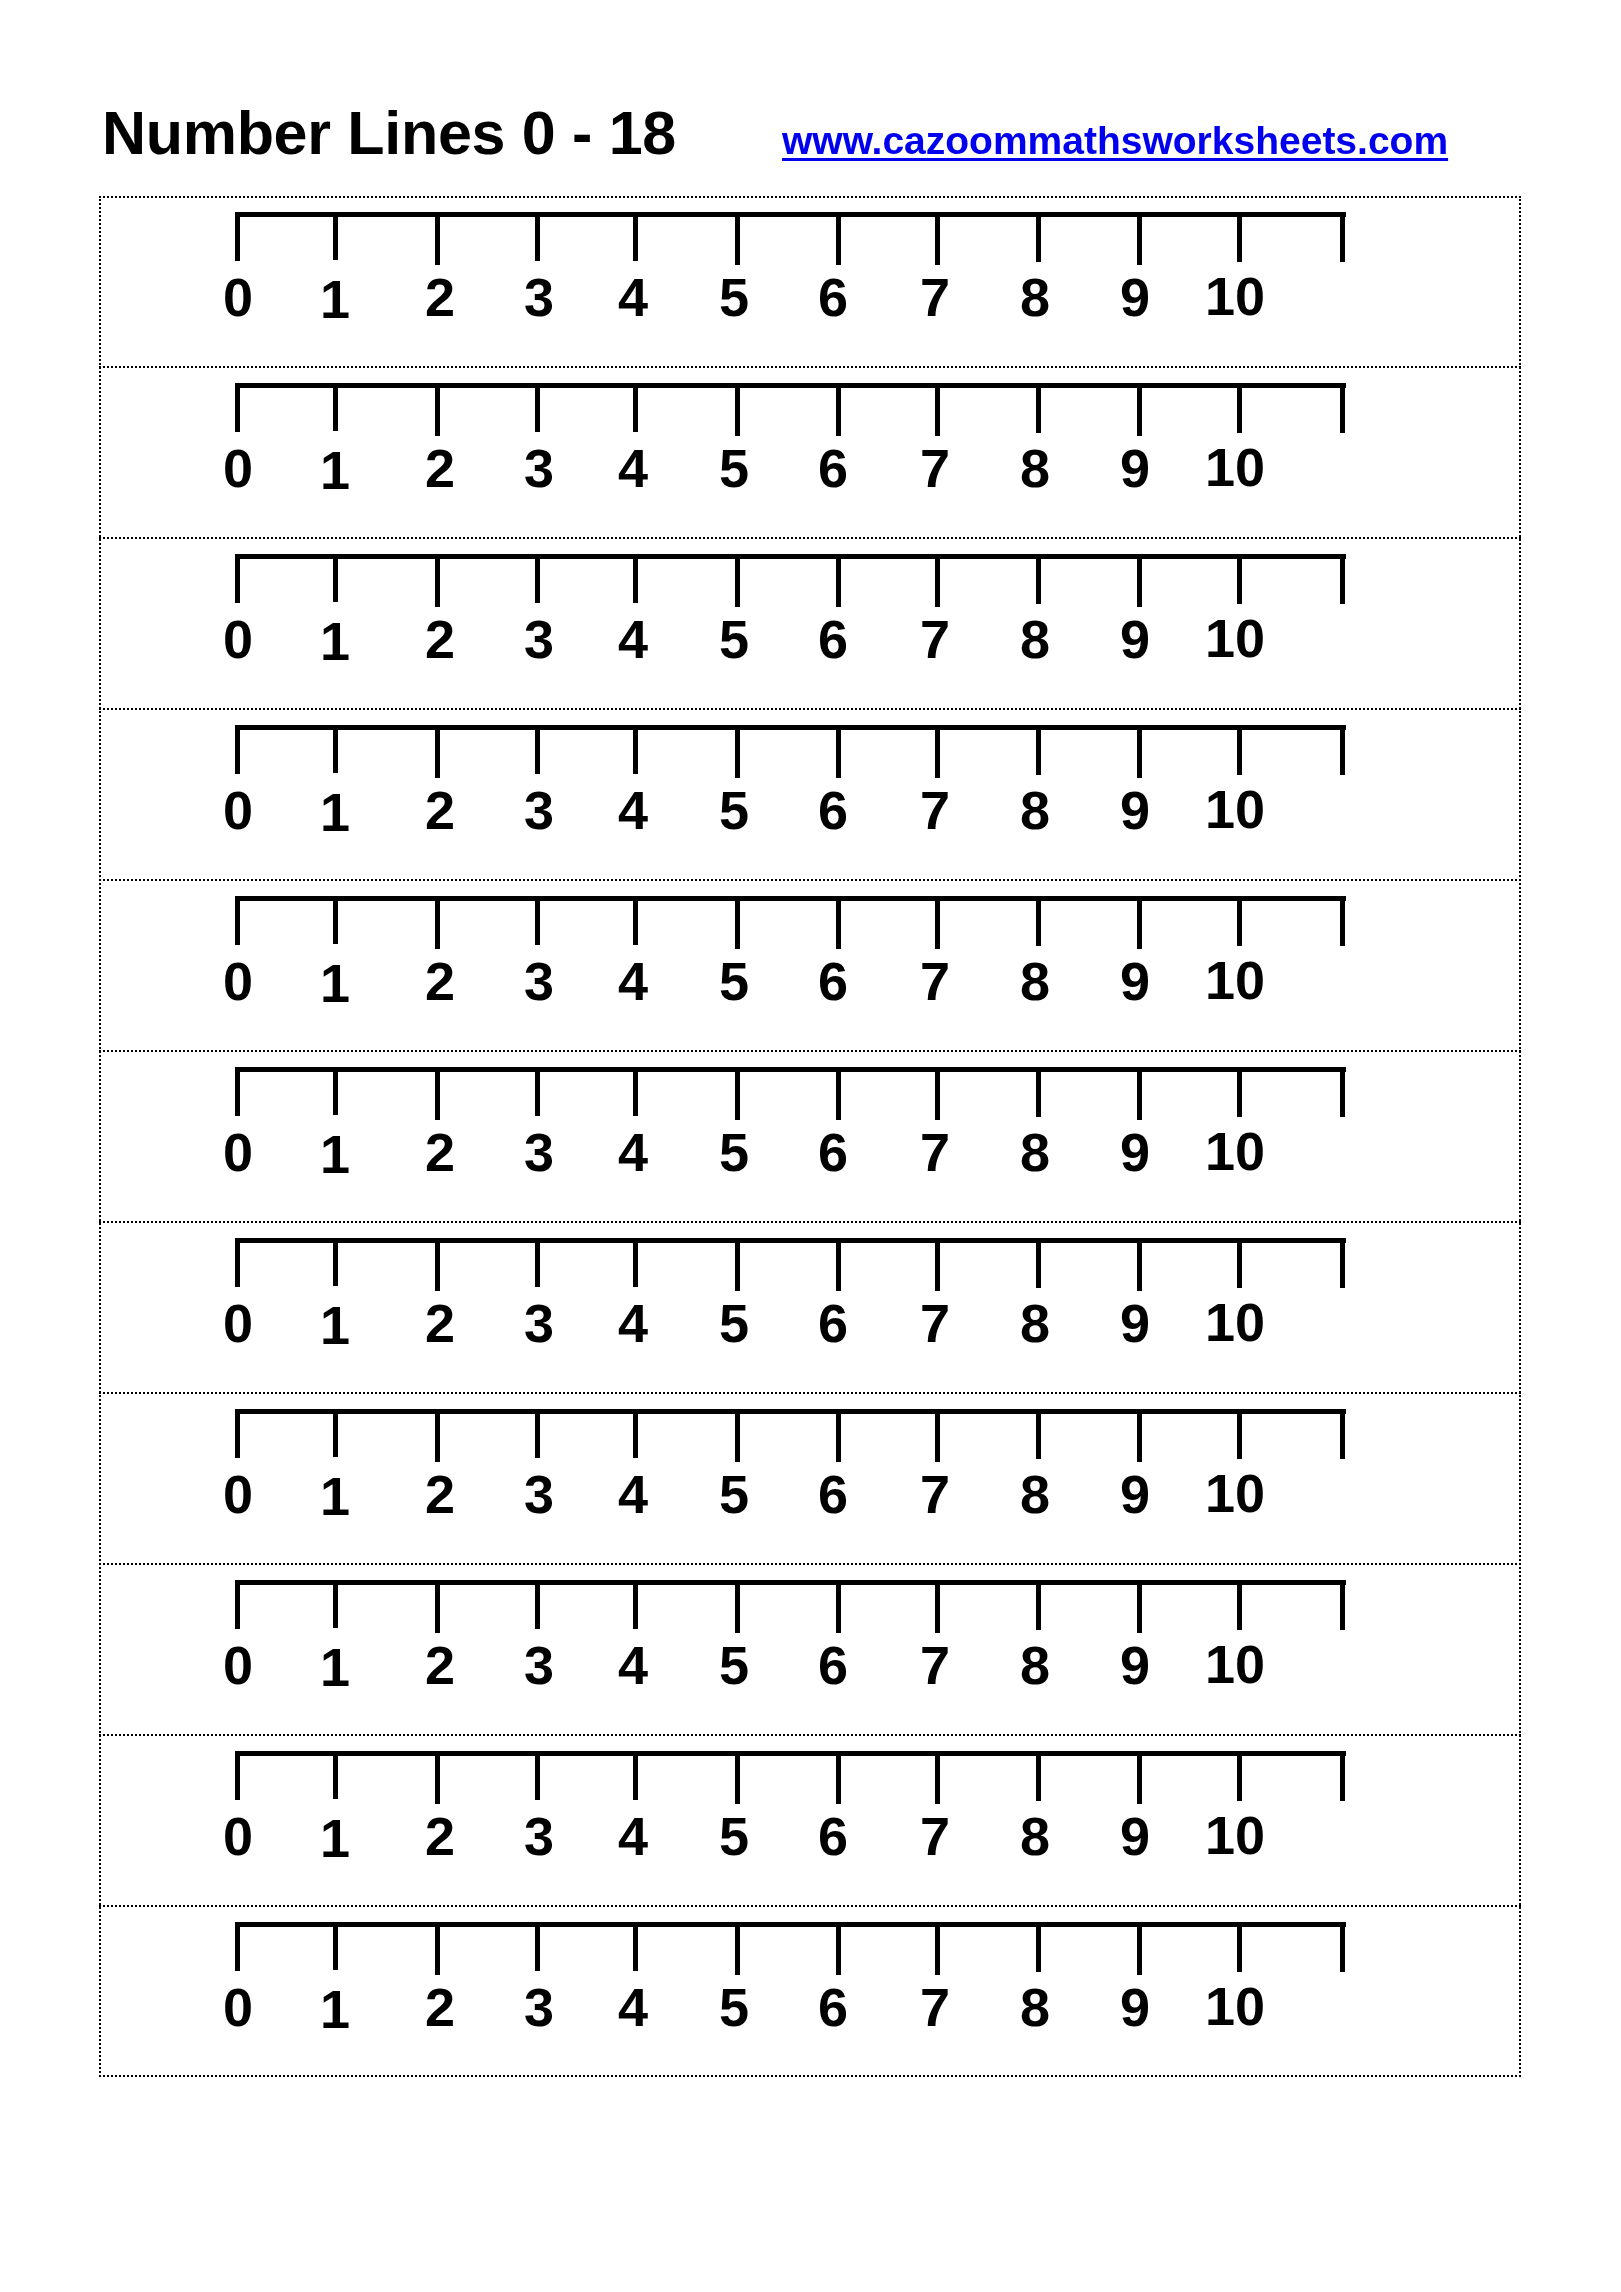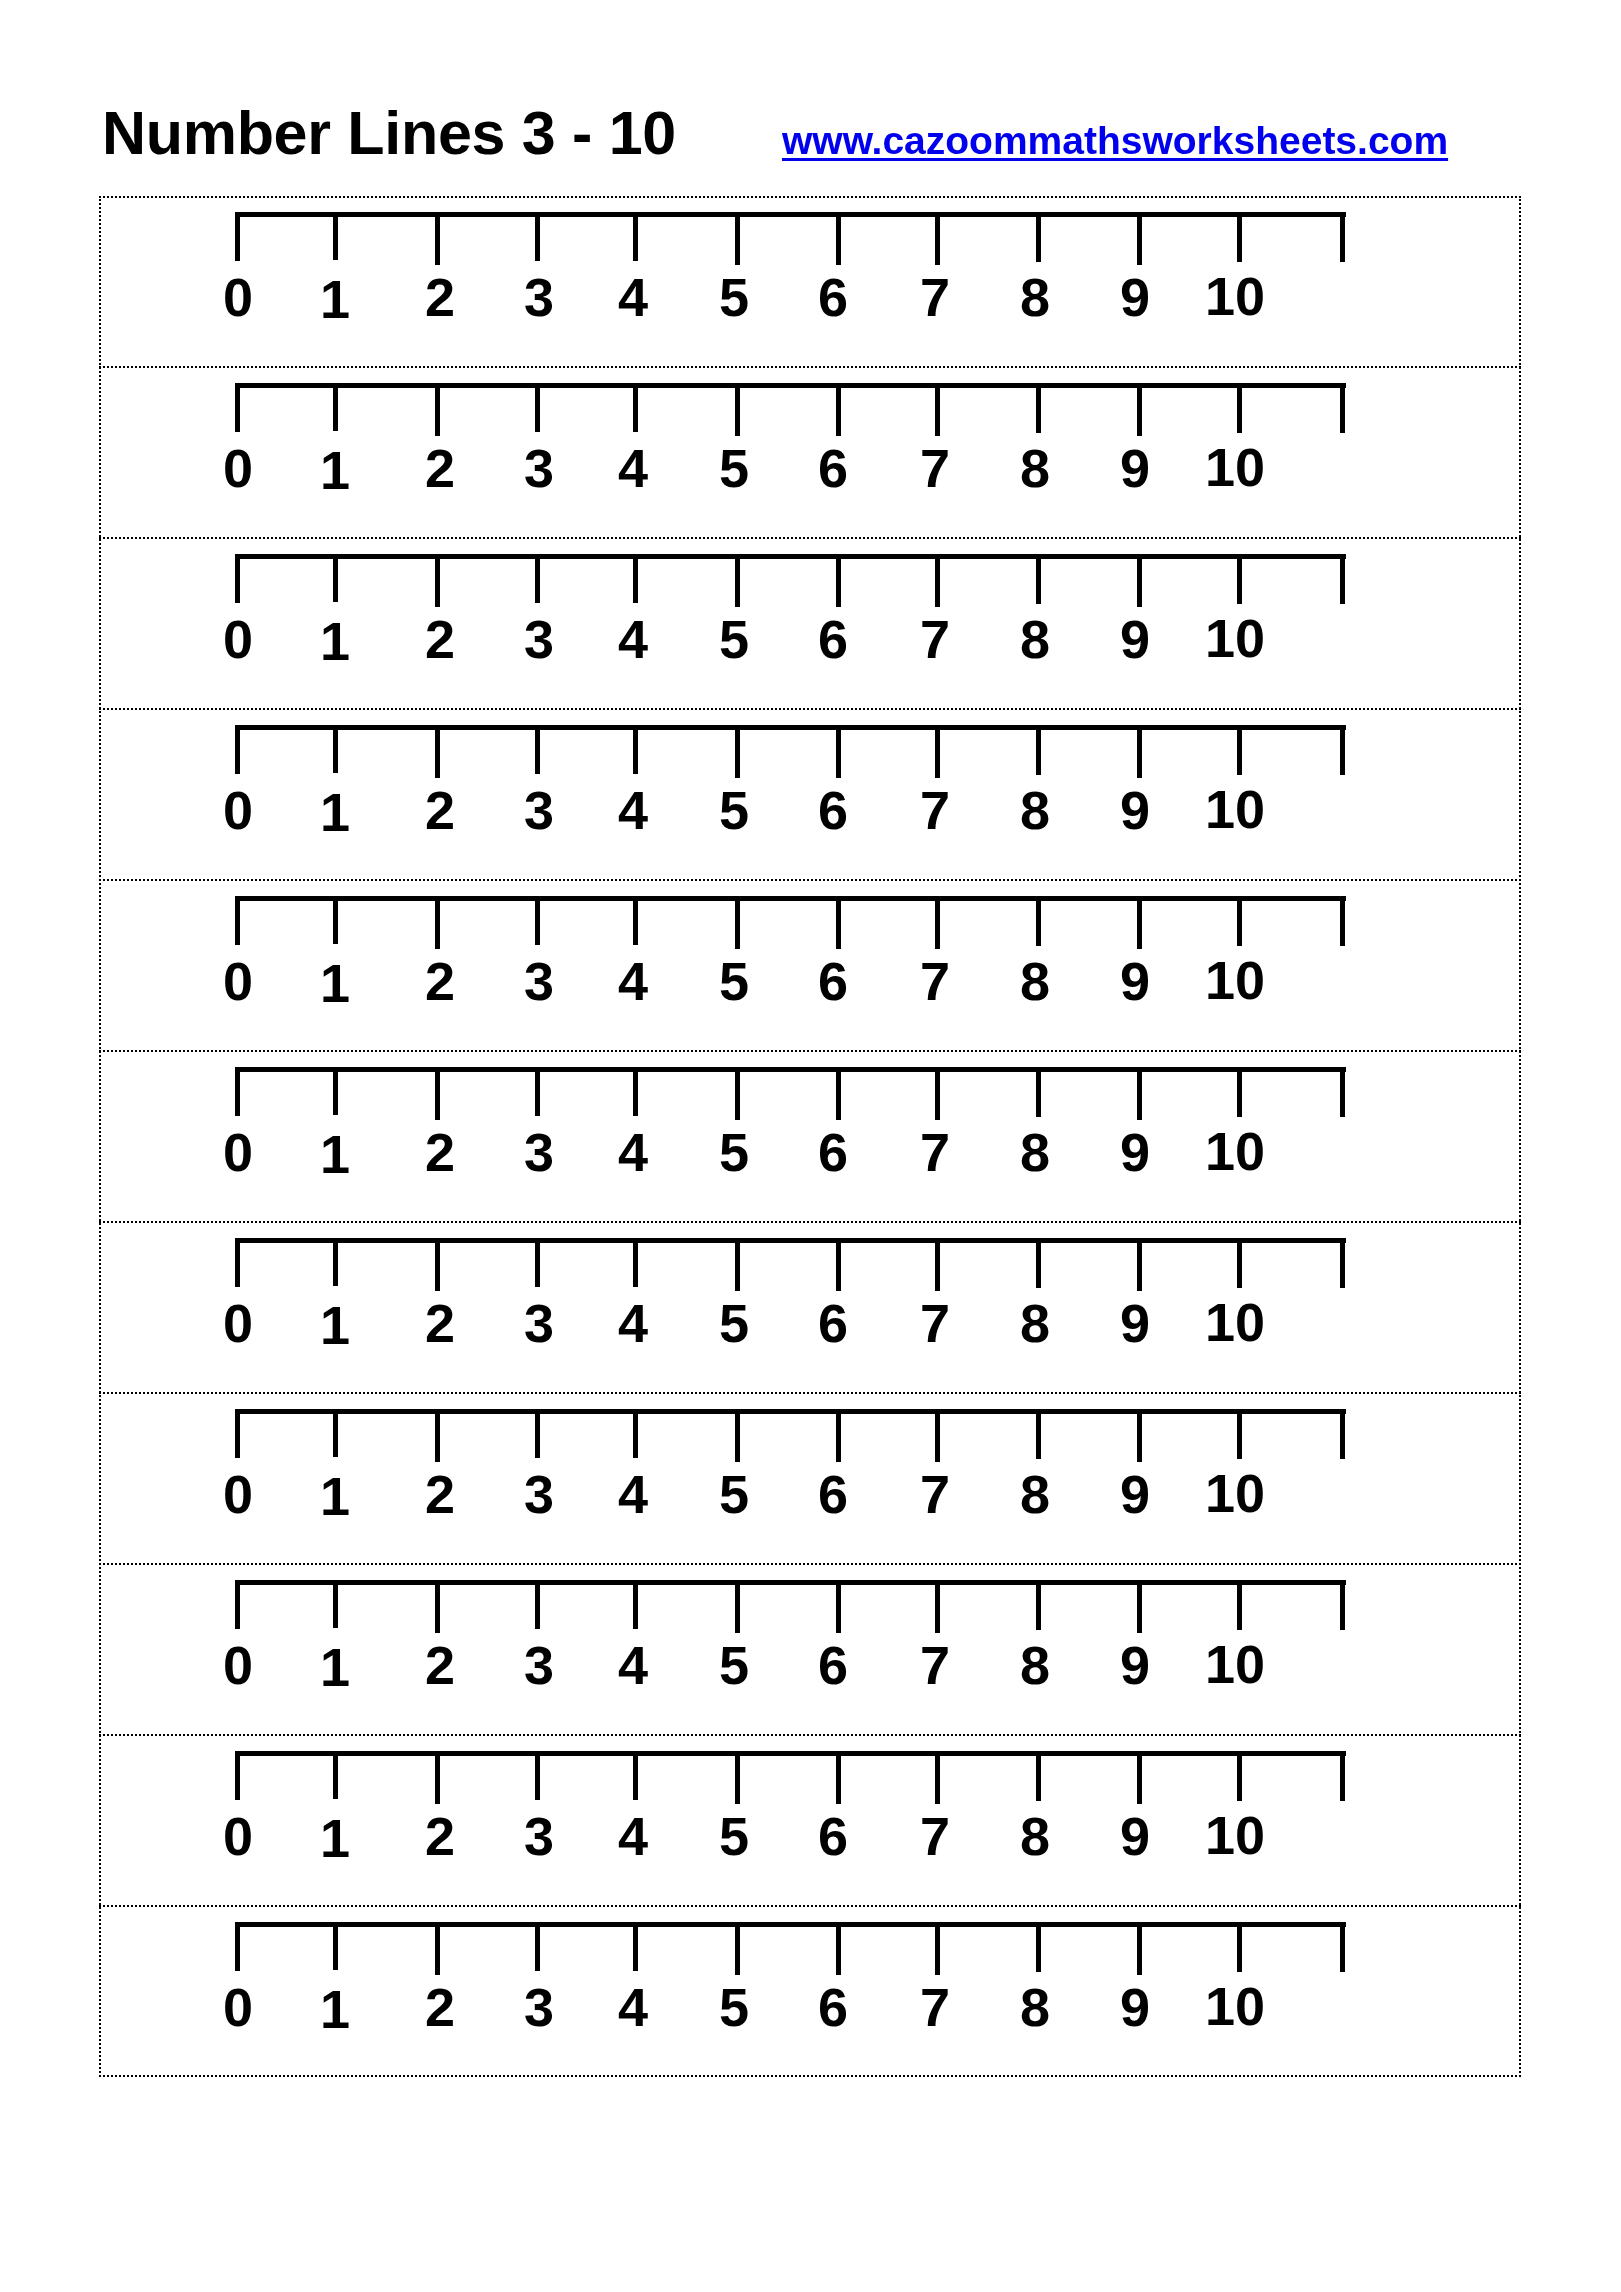--- a/index.html
+++ b/index.html
@@ -78,21 +78,21 @@
     font-size: 54px;
     line-height: 1;
     font-weight: bold;
     color: #000000;
     white-space: nowrap;
   }
 </style>
 </head>
 <body>
 
-<div class="title">Number Lines 3 - 10</div>
+<div class="title">Number Lines 0 - 18</div>
 <a class="site-link" style="color: rgb(0, 0, 238);">www.cazoommathsworksheets.com</a>
 
 <div class="sheet-box"></div>
 
 <div id="rows-container">
     <div class="nl-row" style="top: 196px;">
       <div class="nl-bar" style="left: 235px; width: 1111px; top: 16px;"></div>
       <div class="nl-tick" style="left: 235px; top: 16px; height: 49px;"></div>
       <div class="nl-tick" style="left: 333px; top: 16px; height: 48px;"></div>
       <div class="nl-tick" style="left: 435px; top: 16px; height: 53px;"></div>

